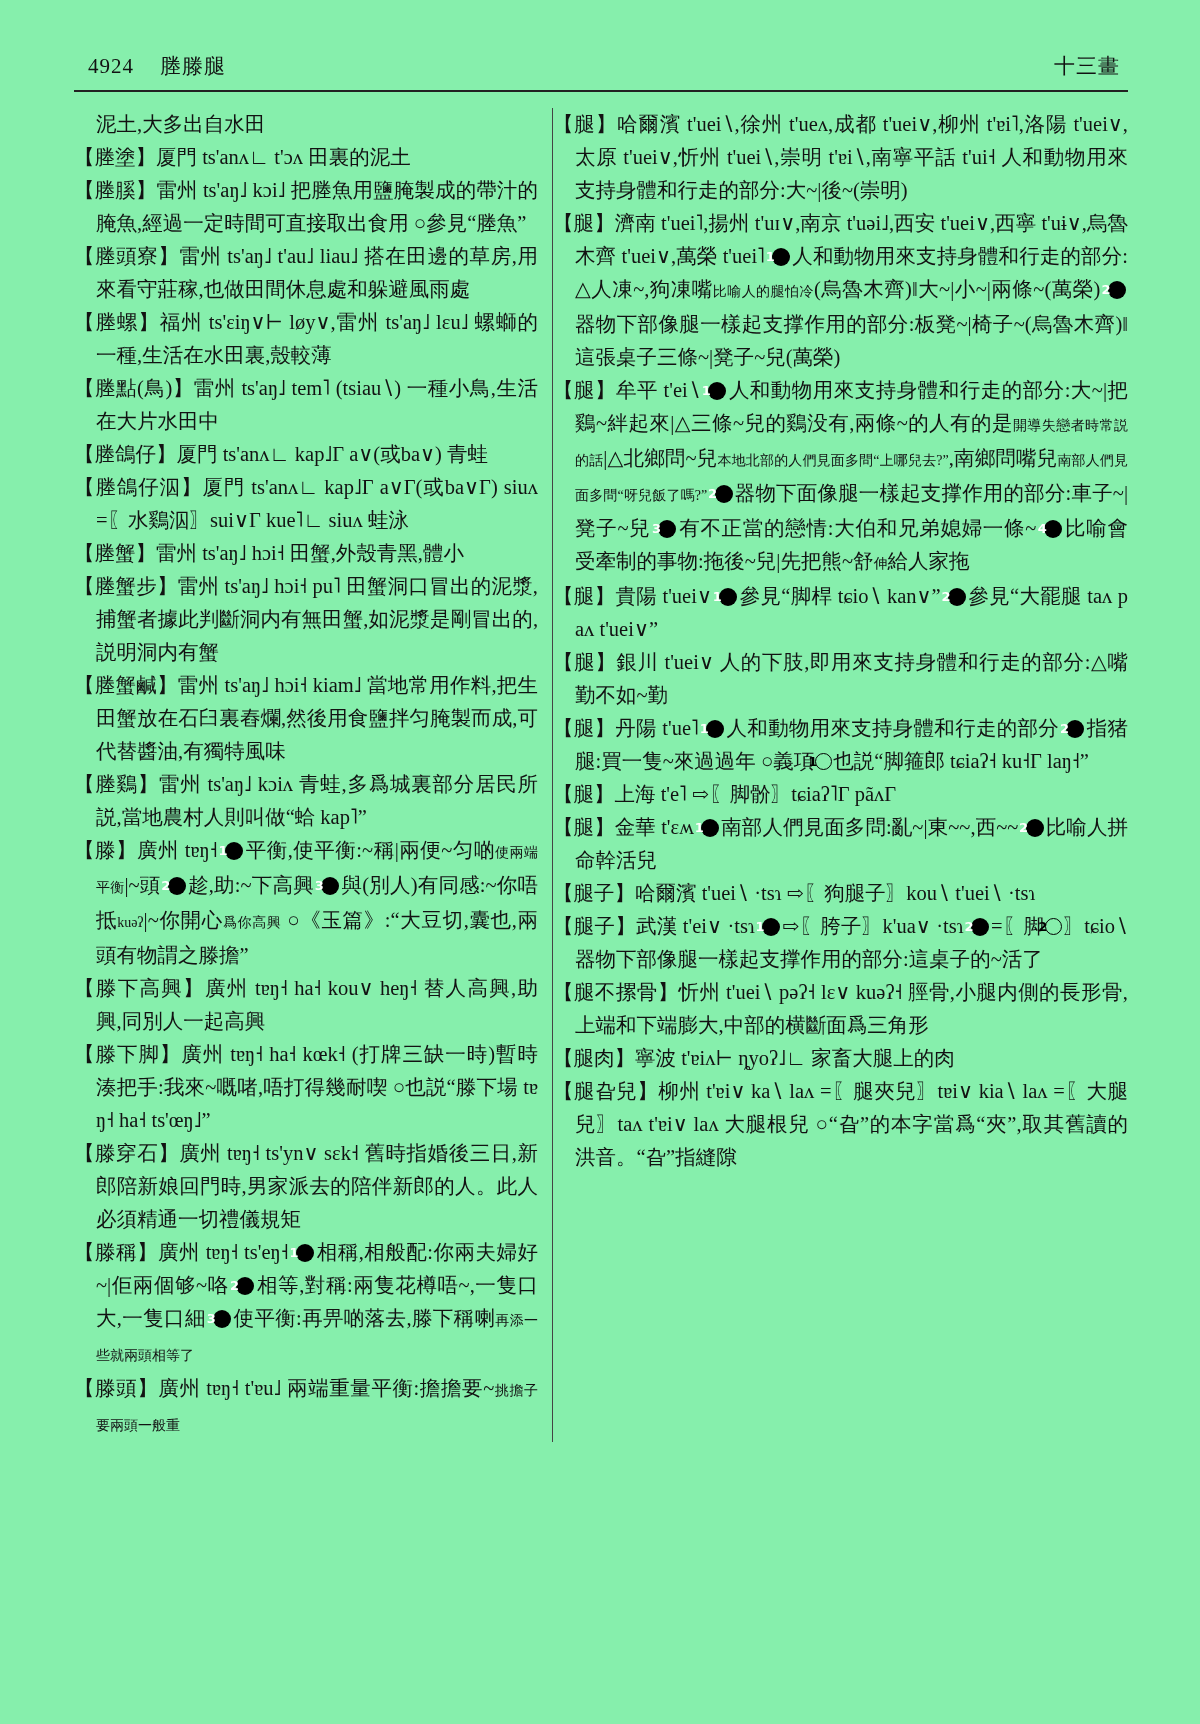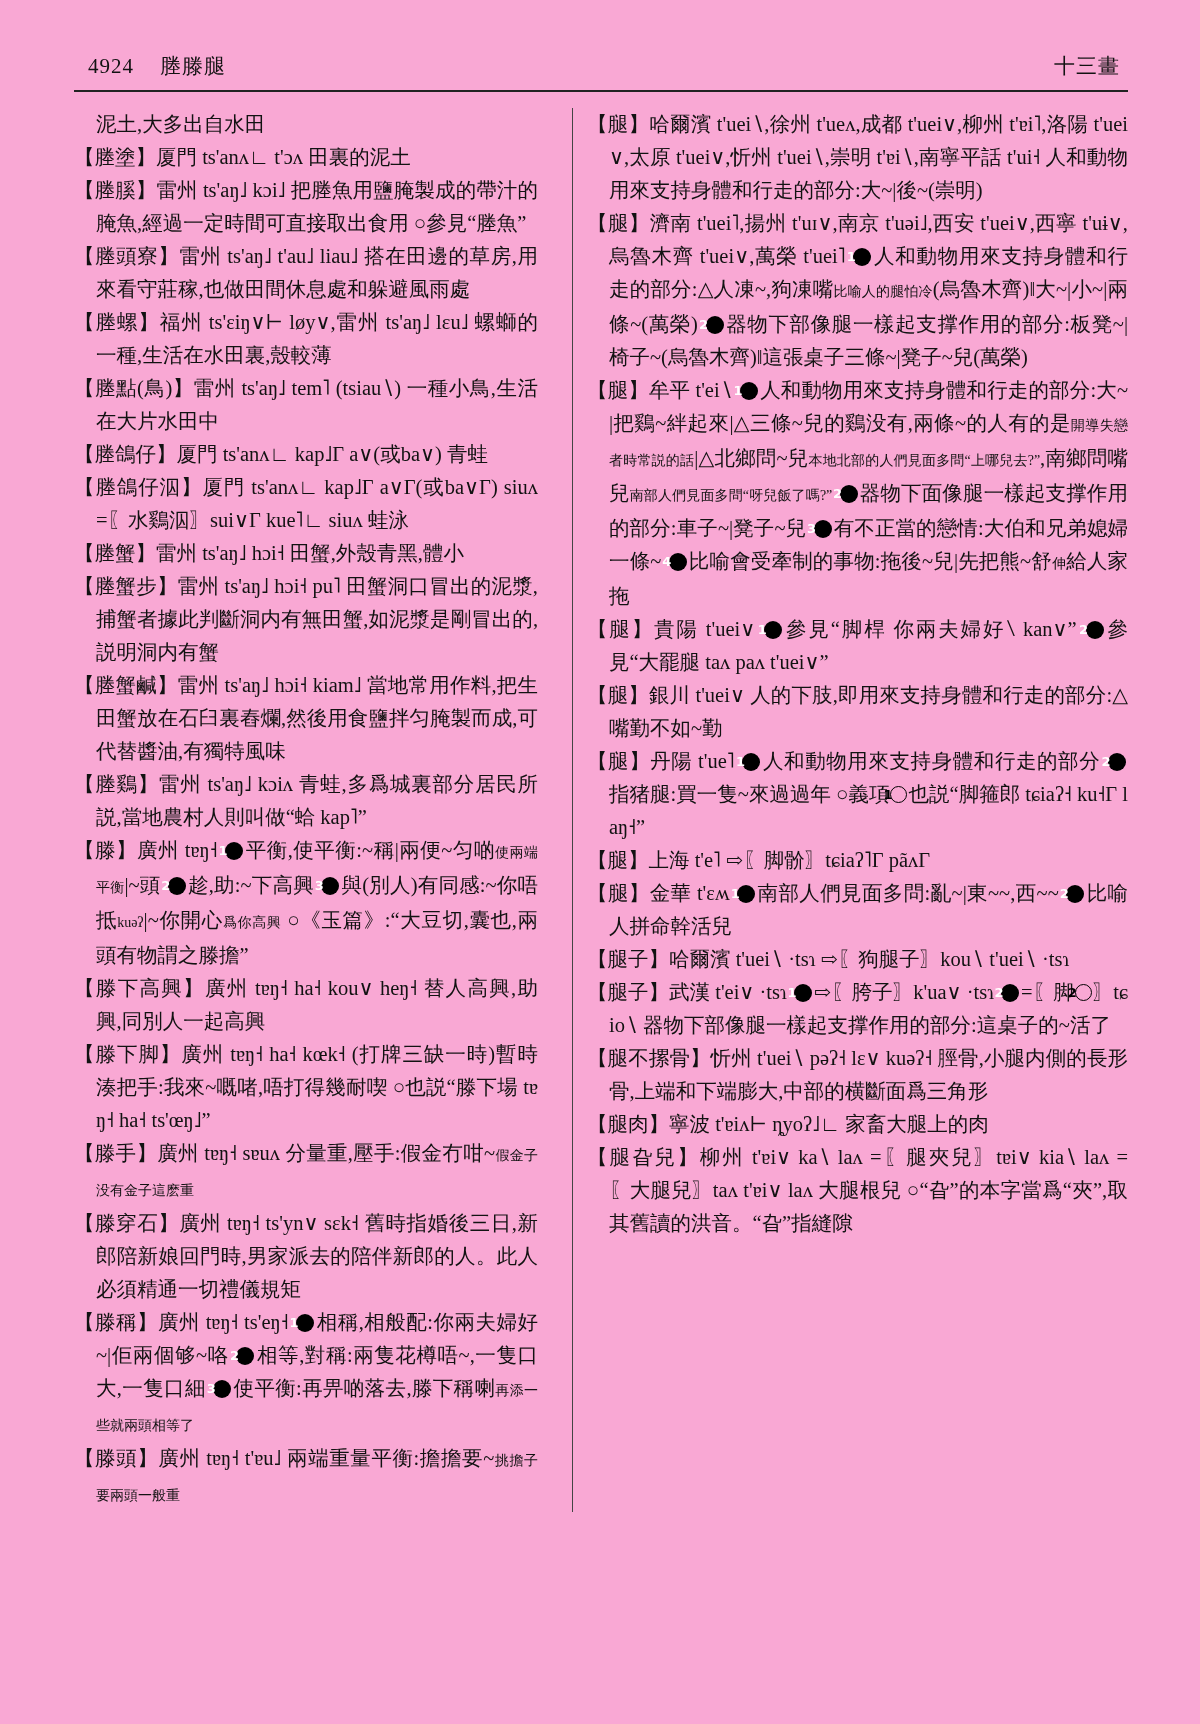--- a/index.html
+++ b/index.html
@@ -1,36 +1,36 @@
 <!DOCTYPE html>
 <html><head>
 <meta charset="utf-8">
 <style>
   html,body{margin:0;padding:0;background:#e8e8e4;}
   .page{
     position:relative;
     width:1200px;height:1724px;
     margin:0 auto;
-    background:#f9a8d4;
+    background:#86efac;
     color:#121212;
     font-family:"Liberation Serif","DejaVu Serif",serif;
     box-sizing:border-box;
     padding:52px 72px 40px 74px;
   }
   .hdr{
     display:flex;justify-content:space-between;align-items:flex-end;
     font-size:21px;letter-spacing:1px;
     padding:0 8px 10px 14px;
     border-bottom:2.5px solid #222;
   }
   .hdr .pageno{margin-right:26px;}
   .cols{display:flex;margin-top:16px;}
   .col{box-sizing:border-box;}
   .col-left{width:478px;padding-right:14px;}
-  .col-right{width:auto;flex:1;border-left:1.5px solid #444;padding-left:14px;margin-left:20px;}
+  .col-right{width:auto;flex:1;border-left:1.5px solid #444;padding-left:0;}
   p.entry{
     margin:0;
     font-size:20.5px;
     line-height:33px;
     text-align:justify;
     padding-left:22px;
     text-indent:-22px;
     word-break:break-all;
   }
   p.entry.cont{text-indent:0;}
@@ -66,30 +66,29 @@
         <p class="entry"><span>【塍點(鳥)】雷州 ts'aŋ˩ tem˥ (tsiau∖) 一種小鳥,生活在大片水田中</span></p>
         <p class="entry"><span>【塍鴿仔】厦門 ts'anʌ∟ kap˩Γ a∨(或ba∨) 青蛙</span></p>
         <p class="entry"><span>【塍鴿仔泅】厦門 ts'anʌ∟ kap˩Γ a∨Γ(或ba∨Γ) siuʌ =〖水鷄泅〗sui∨Γ kue˥∟ siuʌ 蛙泳</span></p>
         <p class="entry"><span>【塍蟹】雷州 ts'aŋ˩ hɔi˧ 田蟹,外殼青黑,體小</span></p>
         <p class="entry"><span>【塍蟹步】雷州 ts'aŋ˩ hɔi˧ pu˥ 田蟹洞口冒出的泥漿,捕蟹者據此判斷洞内有無田蟹,如泥漿是剛冒出的,説明洞内有蟹</span></p>
         <p class="entry"><span>【塍蟹鹹】雷州 ts'aŋ˩ hɔi˧ kiam˩ 當地常用作料,把生田蟹放在石臼裏舂爛,然後用食鹽拌匀腌製而成,可代替醬油,有獨特風味</span></p>
         <p class="entry"><span>【塍鷄】雷州 ts'aŋ˩ kɔiʌ 青蛙,多爲城裏部分居民所説,當地農村人則叫做“蛤 kap˥”</span></p>
         <p class="entry"><span>【滕】廣州 tɐŋ˧ </span><span class="nb">1</span><span>平衡,使平衡:~稱|兩便~匀啲</span><span class="sm">使兩端平衡</span><span>|~頭 </span><span class="nb">2</span><span>趁,助:~下高興 </span><span class="nb">3</span><span>與(別人)有同感:~你唔抵</span><span class="sm">kuəʔ</span><span>|~你開心</span><span class="sm">爲你高興</span><span> ○《玉篇》:“大豆切,囊也,兩頭有物謂之滕擔”</span></p>
         <p class="entry"><span>【滕下高興】廣州 tɐŋ˧ ha˧ kou∨ heŋ˧ 替人高興,助興,同別人一起高興</span></p>
         <p class="entry"><span>【滕下脚】廣州 tɐŋ˧ ha˧ kœk˧ (打牌三缺一時)暫時湊把手:我來~嘅啫,唔打得幾耐喫 ○也説“滕下場 tɐŋ˧ ha˧ ts'œŋ˩”</span></p>
-        <p class="entry"><span>【滕手】廣州 tɐŋ˧ sɐuʌ 分量重,壓手:假金冇咁~</span><span class="sm">假金子没有金子這麽重</span></p>
         <p class="entry"><span>【滕穿石】廣州 tɐŋ˧ ts'yn∨ sɛk˧ 舊時指婚後三日,新郎陪新娘回門時,男家派去的陪伴新郎的人。此人必須精通一切禮儀規矩</span></p>
         <p class="entry"><span>【滕稱】廣州 tɐŋ˧ ts'eŋ˧ </span><span class="nb">1</span><span>相稱,相般配:你兩夫婦好~|佢兩個够~咯 </span><span class="nb">2</span><span>相等,對稱:兩隻花樽唔~,一隻口大,一隻口細 </span><span class="nb">3</span><span>使平衡:再畀啲落去,滕下稱喇</span><span class="sm">再添一些就兩頭相等了</span></p>
         <p class="entry"><span>【滕頭】廣州 tɐŋ˧ t'ɐu˩ 兩端重量平衡:擔擔要~</span><span class="sm">挑擔子要兩頭一般重</span></p>
       </div>
     <div class="col col-right" id="col-right">
         <p class="entry"><span>【腿】哈爾濱 t'uei∖,徐州 t'ueʌ,成都 t'uei∨,柳州 t'ɐi˥,洛陽 t'uei∨,太原 t'uei∨,忻州 t'uei∖,崇明 t'ɐi∖,南寧平話 t'ui˧ 人和動物用來支持身體和行走的部分:大~|後~(崇明)</span></p>
         <p class="entry"><span>【腿】濟南 t'uei˥,揚州 t'uɪ∨,南京 t'uəi˩,西安 t'uei∨,西寧 t'uɨ∨,烏魯木齊 t'uei∨,萬榮 t'uei˥ </span><span class="nb">1</span><span>人和動物用來支持身體和行走的部分:△人凍~,狗凍嘴</span><span class="sm">比喻人的腿怕冷</span><span>(烏魯木齊)‖大~|小~|兩條~(萬榮) </span><span class="nb">2</span><span>器物下部像腿一樣起支撑作用的部分:板凳~|椅子~(烏魯木齊)‖這張桌子三條~|凳子~兒(萬榮)</span></p>
         <p class="entry"><span>【腿】牟平 t'ei∖ </span><span class="nb">1</span><span>人和動物用來支持身體和行走的部分:大~|把鷄~絆起來|△三條~兒的鷄没有,兩條~的人有的是</span><span class="sm">開導失戀者時常説的話</span><span>|△北鄉問~兒</span><span class="sm">本地北部的人們見面多問“上哪兒去?”</span><span>,南鄉問嘴兒</span><span class="sm">南部人們見面多問“呀兒飯了嗎?”</span><span> </span><span class="nb">2</span><span>器物下面像腿一樣起支撑作用的部分:車子~|凳子~兒 </span><span class="nb">3</span><span>有不正當的戀情:大伯和兄弟媳婦一條~ </span><span class="nb">4</span><span>比喻會受牽制的事物:拖後~兒|先把熊~舒</span><span class="sm">伸</span><span>給人家拖</span></p>
-        <p class="entry"><span>【腿】貴陽 t'uei∨ </span><span class="nb">1</span><span>參見“脚桿 你兩夫婦好∖ kan∨” </span><span class="nb">2</span><span>參見“大罷腿 taʌ paʌ t'uei∨”</span></p>
+        <p class="entry"><span>【腿】貴陽 t'uei∨ </span><span class="nb">1</span><span>參見“脚桿 tɕio∖ kan∨” </span><span class="nb">2</span><span>參見“大罷腿 taʌ paʌ t'uei∨”</span></p>
         <p class="entry"><span>【腿】銀川 t'uei∨ 人的下肢,即用來支持身體和行走的部分:△嘴勤不如~勤</span></p>
         <p class="entry"><span>【腿】丹陽 t'ue˥ </span><span class="nb">1</span><span>人和動物用來支持身體和行走的部分 </span><span class="nb">2</span><span>指猪腿:買一隻~來過過年 ○義項</span><span class="nw">1</span><span>也説“脚箍郎 tɕiaʔ˧ ku˧Γ laŋ˧”</span></p>
         <p class="entry"><span>【腿】上海 t'e˥ ⇨〖脚骱〗tɕiaʔ˥Γ pãʌΓ</span></p>
         <p class="entry"><span>【腿】金華 t'ɛʍ </span><span class="nb">1</span><span>南部人們見面多問:亂~|東~~,西~~ </span><span class="nb">2</span><span>比喻人拼命幹活兒</span></p>
         <p class="entry"><span>【腿子】哈爾濱 t'uei∖ ·tsɿ ⇨〖狗腿子〗kou∖ t'uei∖ ·tsɿ</span></p>
         <p class="entry"><span>【腿子】武漢 t'ei∨ ·tsɿ </span><span class="nb">1</span><span>⇨〖胯子〗k'ua∨ ·tsɿ </span><span class="nb">2</span><span>=〖脚</span><span class="nw">2</span><span>〗tɕio∖ 器物下部像腿一樣起支撑作用的部分:這桌子的~活了</span></p>
         <p class="entry"><span>【腿不摞骨】忻州 t'uei∖ pəʔ˧ lɛ∨ kuəʔ˧ 脛骨,小腿内側的長形骨,上端和下端膨大,中部的横斷面爲三角形</span></p>
         <p class="entry"><span>【腿肉】寧波 t'ɐiʌ⊢ ȵyoʔ˩∟ 家畜大腿上的肉</span></p>
         <p class="entry"><span>【腿旮兒】柳州 t'ɐi∨ ka∖ laʌ =〖腿夾兒〗tɐi∨ kia∖ laʌ =〖大腿兒〗taʌ t'ɐi∨ laʌ 大腿根兒 ○“旮”的本字當爲“夾”,取其舊讀的洪音。“旮”指縫隙</span></p>
       </div>

